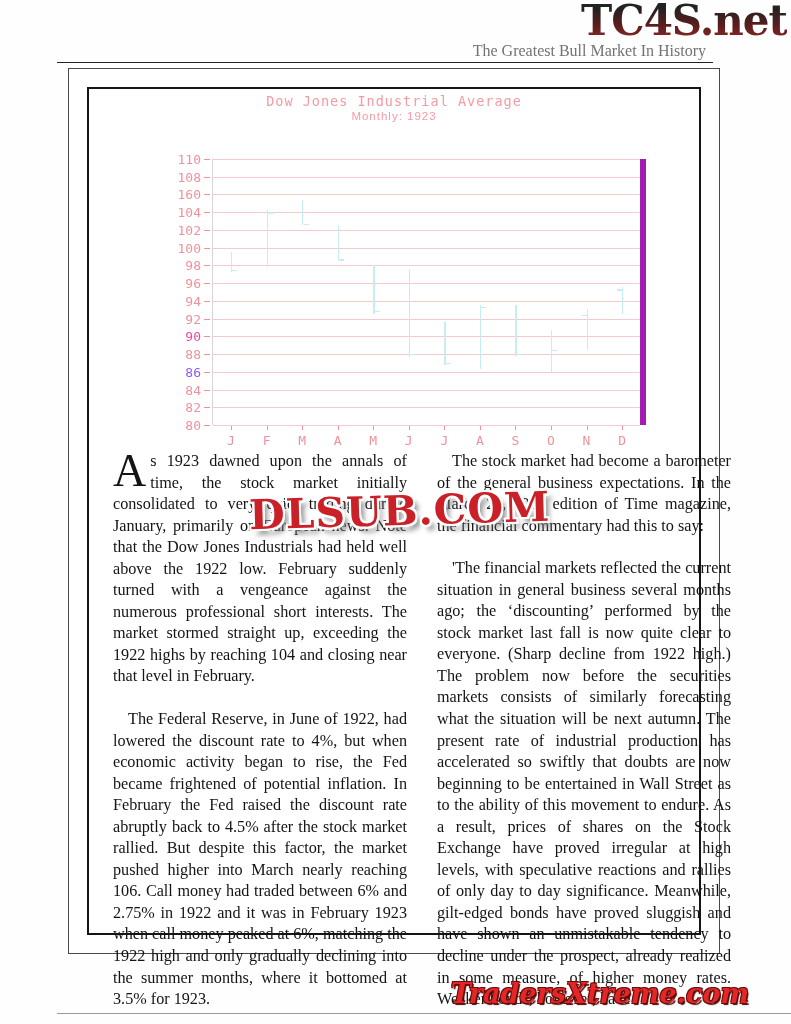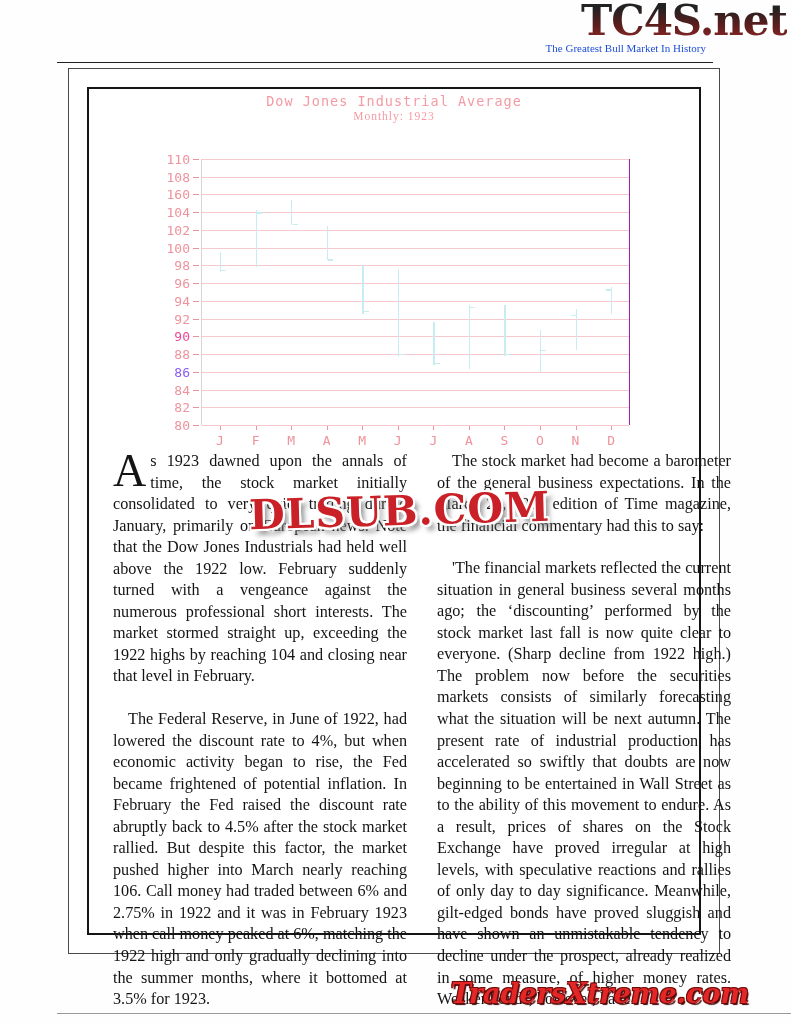--- a/index.html
+++ b/index.html
@@ -4,38 +4,38 @@
 <style>
   html,body{margin:0;padding:0;background:#ffffff;}
   #canvas{position:relative;width:791px;height:1024px;background:#fefefe;overflow:hidden;
           font-family:"Liberation Serif",serif;color:#1a1a1a;}
 
   
   .logo{position:absolute;top:-4px;right:4px;font-family:"DejaVu Serif",serif;font-weight:900;
         font-size:42px;letter-spacing:-1px;
         background:linear-gradient(180deg,#222 25%,#5c1d1d 60%,#8c2a28 90%);
         -webkit-background-clip:text;background-clip:text;-webkit-text-fill-color:transparent;}
-  .tagline{position:absolute;top:42px;right:85px;font-size:11px;color:#1d4ed8;
+  .tagline{position:absolute;top:42px;right:85px;font-size:16px;color:#737373;
            font-family:"Liberation Serif",serif;}
   .header-rule{position:absolute;top:62px;left:57px;width:656px;border-top:1.6px solid #222;}
 
   
   .page{position:absolute;left:68px;top:68px;width:652px;height:886px;
         border:1px solid #4a4a4a;padding:18px;background:#fff;box-sizing:border-box;}
   .page-inner{position:relative;width:100%;height:100%;border:2.5px solid #151515;box-sizing:border-box;}
 
   
   .chart-title{position:absolute;top:4px;left:0;width:100%;text-align:center;
                font-family:"DejaVu Sans Mono",monospace;font-size:13.5px;letter-spacing:1px;
                color:#f59aa3;}
   .chart-subtitle{position:absolute;top:21px;left:0;width:100%;text-align:center;
-               font-family:Liberation Serif, serif;font-size:11.5px;letter-spacing:1px;
+               font-family:Liberation Sans, sans-serif;font-size:11.5px;letter-spacing:1px;
                color:#f59aa3;}
-  .plot{position:absolute;left:112px;top:70px;width:427px;height:266px;
-        border-left:1px solid #d4d5d8;border-right:1px solid #a21caf;}
+  .plot{position:absolute;left:123px;top:70px;width:427px;height:266px;
+        border-left:1px solid #d4d5d8;border-right:6px solid #a21caf;}
   .gridline{position:absolute;left:0;width:100%;height:1px;}
   .ylabel{position:absolute;width:34px;text-align:right;font-family:"DejaVu Sans Mono",monospace;
           font-size:13px;line-height:13px;}
   .ytick{position:absolute;width:6px;height:1px;}
   .xtick{position:absolute;width:1px;height:4px;}
   .xlabel{position:absolute;width:20px;text-align:center;font-family:"DejaVu Sans Mono",monospace;
           font-size:13px;}
   .price-bar{position:absolute;width:1.4px;}
   .close-tick{position:absolute;width:5px;height:1.4px;}
 

